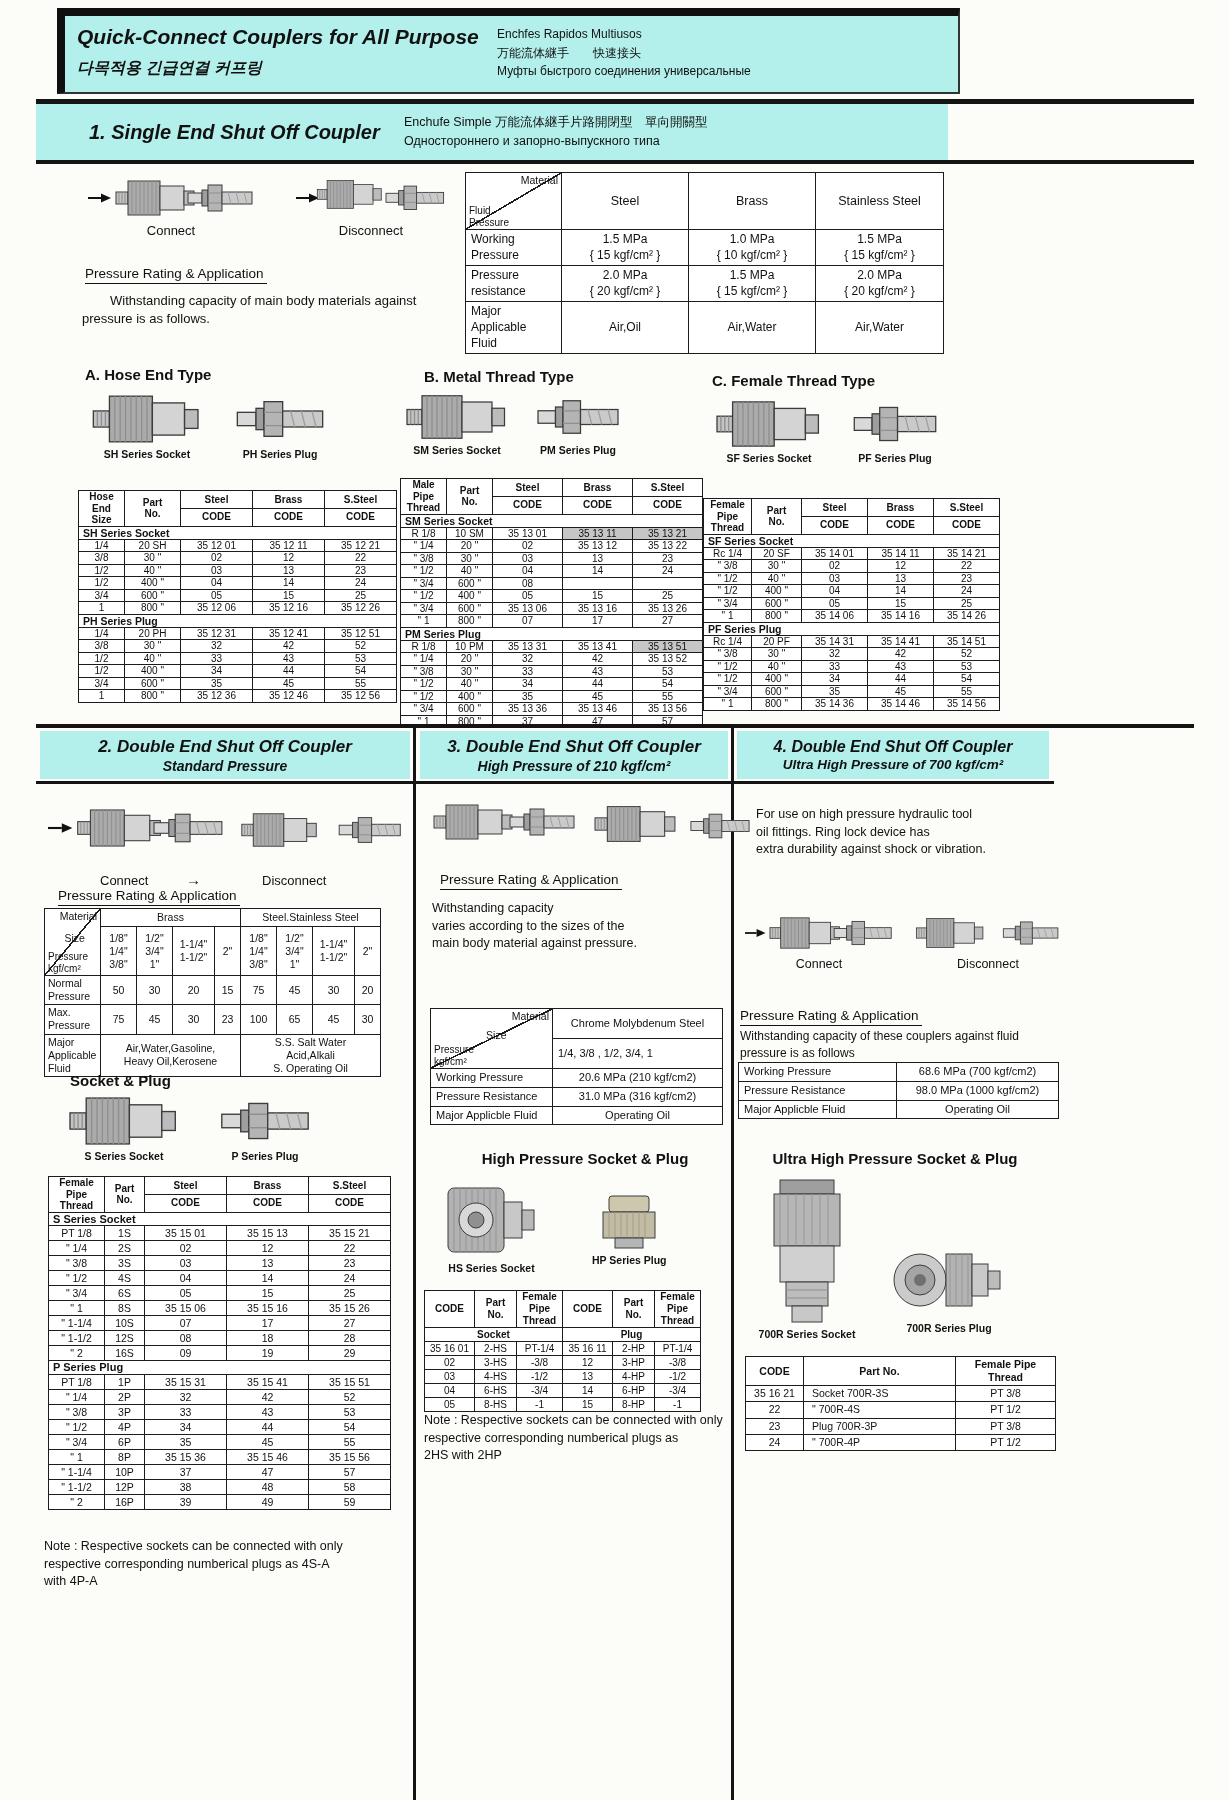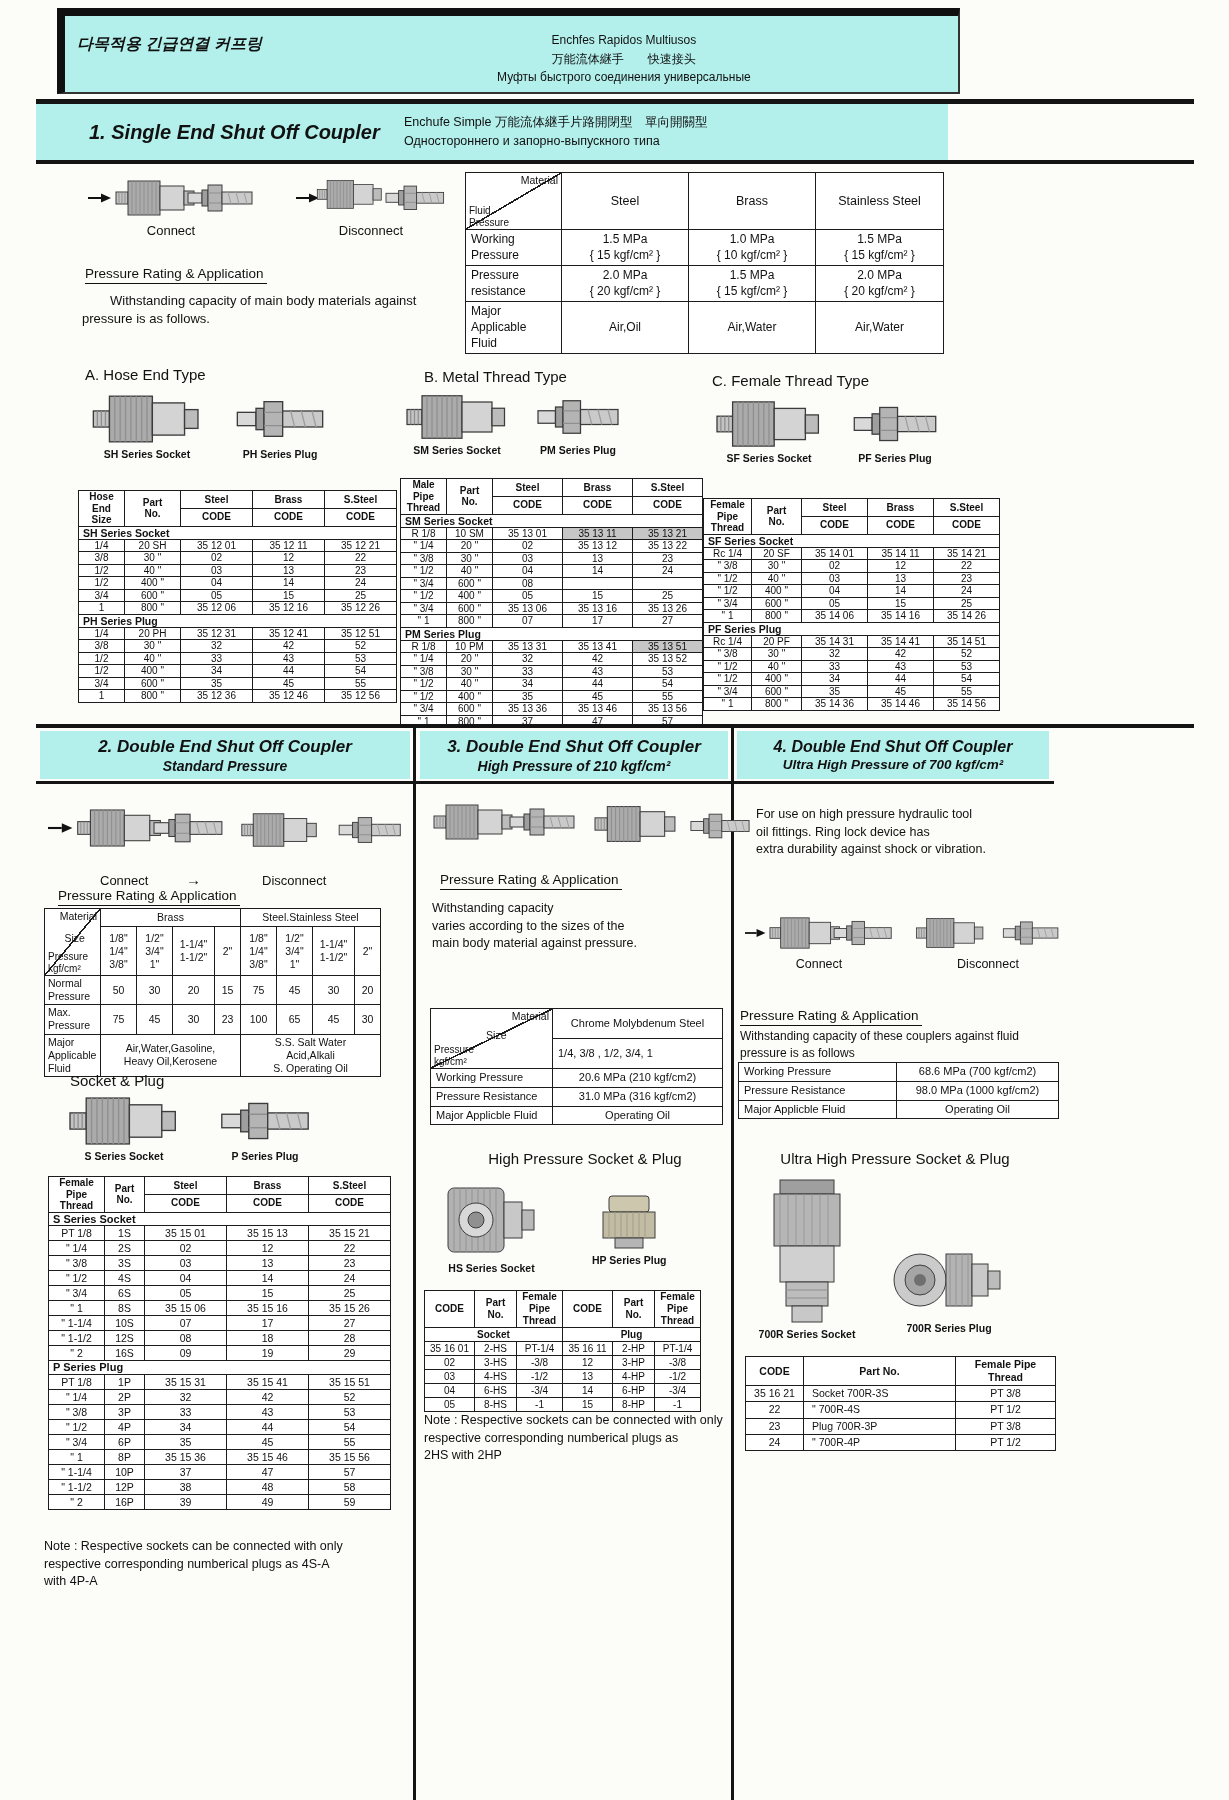--- a/index.html
+++ b/index.html
@@ -9,32 +9,32 @@
   .cyan{background:#b3f0ec;}
   .hline{position:absolute;background:#141414;}
   .vline{position:absolute;background:#141414;}
 
   
   .header-box{display:flex;border-left:8px solid #101010;border-top:8px solid #101010;
               border-right:2px solid #333;border-bottom:2px solid #333;padding:9px 12px;box-sizing:border-box;}
   .hleft{width:420px;}
   .title-en{font-size:21px;font-weight:bold;font-style:italic;}
   .title-ko{font-size:16px;font-weight:bold;font-style:italic;margin-top:9px;}
-  .hright{font-size:12px;line-height:1.55;margin-top:6px;text-align:center;}
+  .hright{font-size:12px;line-height:1.55;margin-top:0;}
 
   
   .banner1{display:flex;align-items:center;padding-left:9px;}
   .banner1-title{font-size:20px;font-weight:bold;font-style:italic;margin-left:44px;width:305px;}
   .banner1-sub{font-size:12.5px;line-height:1.5;margin-left:10px;}
   .banner-sm{display:flex;flex-direction:column;align-items:center;justify-content:center;text-align:center;box-sizing:border-box;}
   .banner-sm .l1{font-size:17px;font-weight:bold;font-style:italic;}
   .banner-sm .l2{font-size:14px;font-weight:bold;font-style:italic;margin-top:1px;}
 
   
-  .h15b{font-size:15px;font-weight:normal;}
+  .h15b{font-size:15px;font-weight:bold;}
   .uhead{font-size:13.5px;border-bottom:1.5px solid #111;padding:0 3px 2px 0;display:inline-block;}
   .para{font-size:13px;line-height:1.4;white-space:pre-line;}
   .note{font-size:12.5px;line-height:1.4;white-space:pre-line;}
   .figrow{position:absolute;display:flex;align-items:flex-end;}
   .fig{display:flex;flex-direction:column;align-items:center;}
   .figcap{font-size:13px;margin-top:3px;}
   .figcapb{font-size:10.5px;font-weight:bold;margin-top:2px;text-align:center;}
 
   
   table{border-collapse:collapse;background:#fff;table-layout:fixed;}
@@ -106,20 +106,21 @@
       </g>
       <g id="sym-arrow">
         <line x1="0" y1="5" x2="13" y2="5" stroke="#111" stroke-width="2"></line>
         <polygon points="13,0.5 23,5 13,9.5" fill="#111"></polygon>
       </g>
     </defs>
   </svg>
 
   <div class="abs header-box cyan" style="left:57px;top:8px;width:903px;height:86px">
     <div class="hleft">
+      <div class="title-en">Quick-Connect Couplers for All Purpose</div>
       <div class="title-ko">다목적용 긴급연결 커프링</div>
     </div>
     <div class="hright">
       <div>Enchfes Rapidos Multiusos</div>
       <div>万能流体継手　　快速接头</div>
       <div>Муфты быстрого соединения универсальные</div>
     </div>
   </div>
 
   <div class="hline" style="left:36px;top:99px;width:1158px;height:5px"></div>

